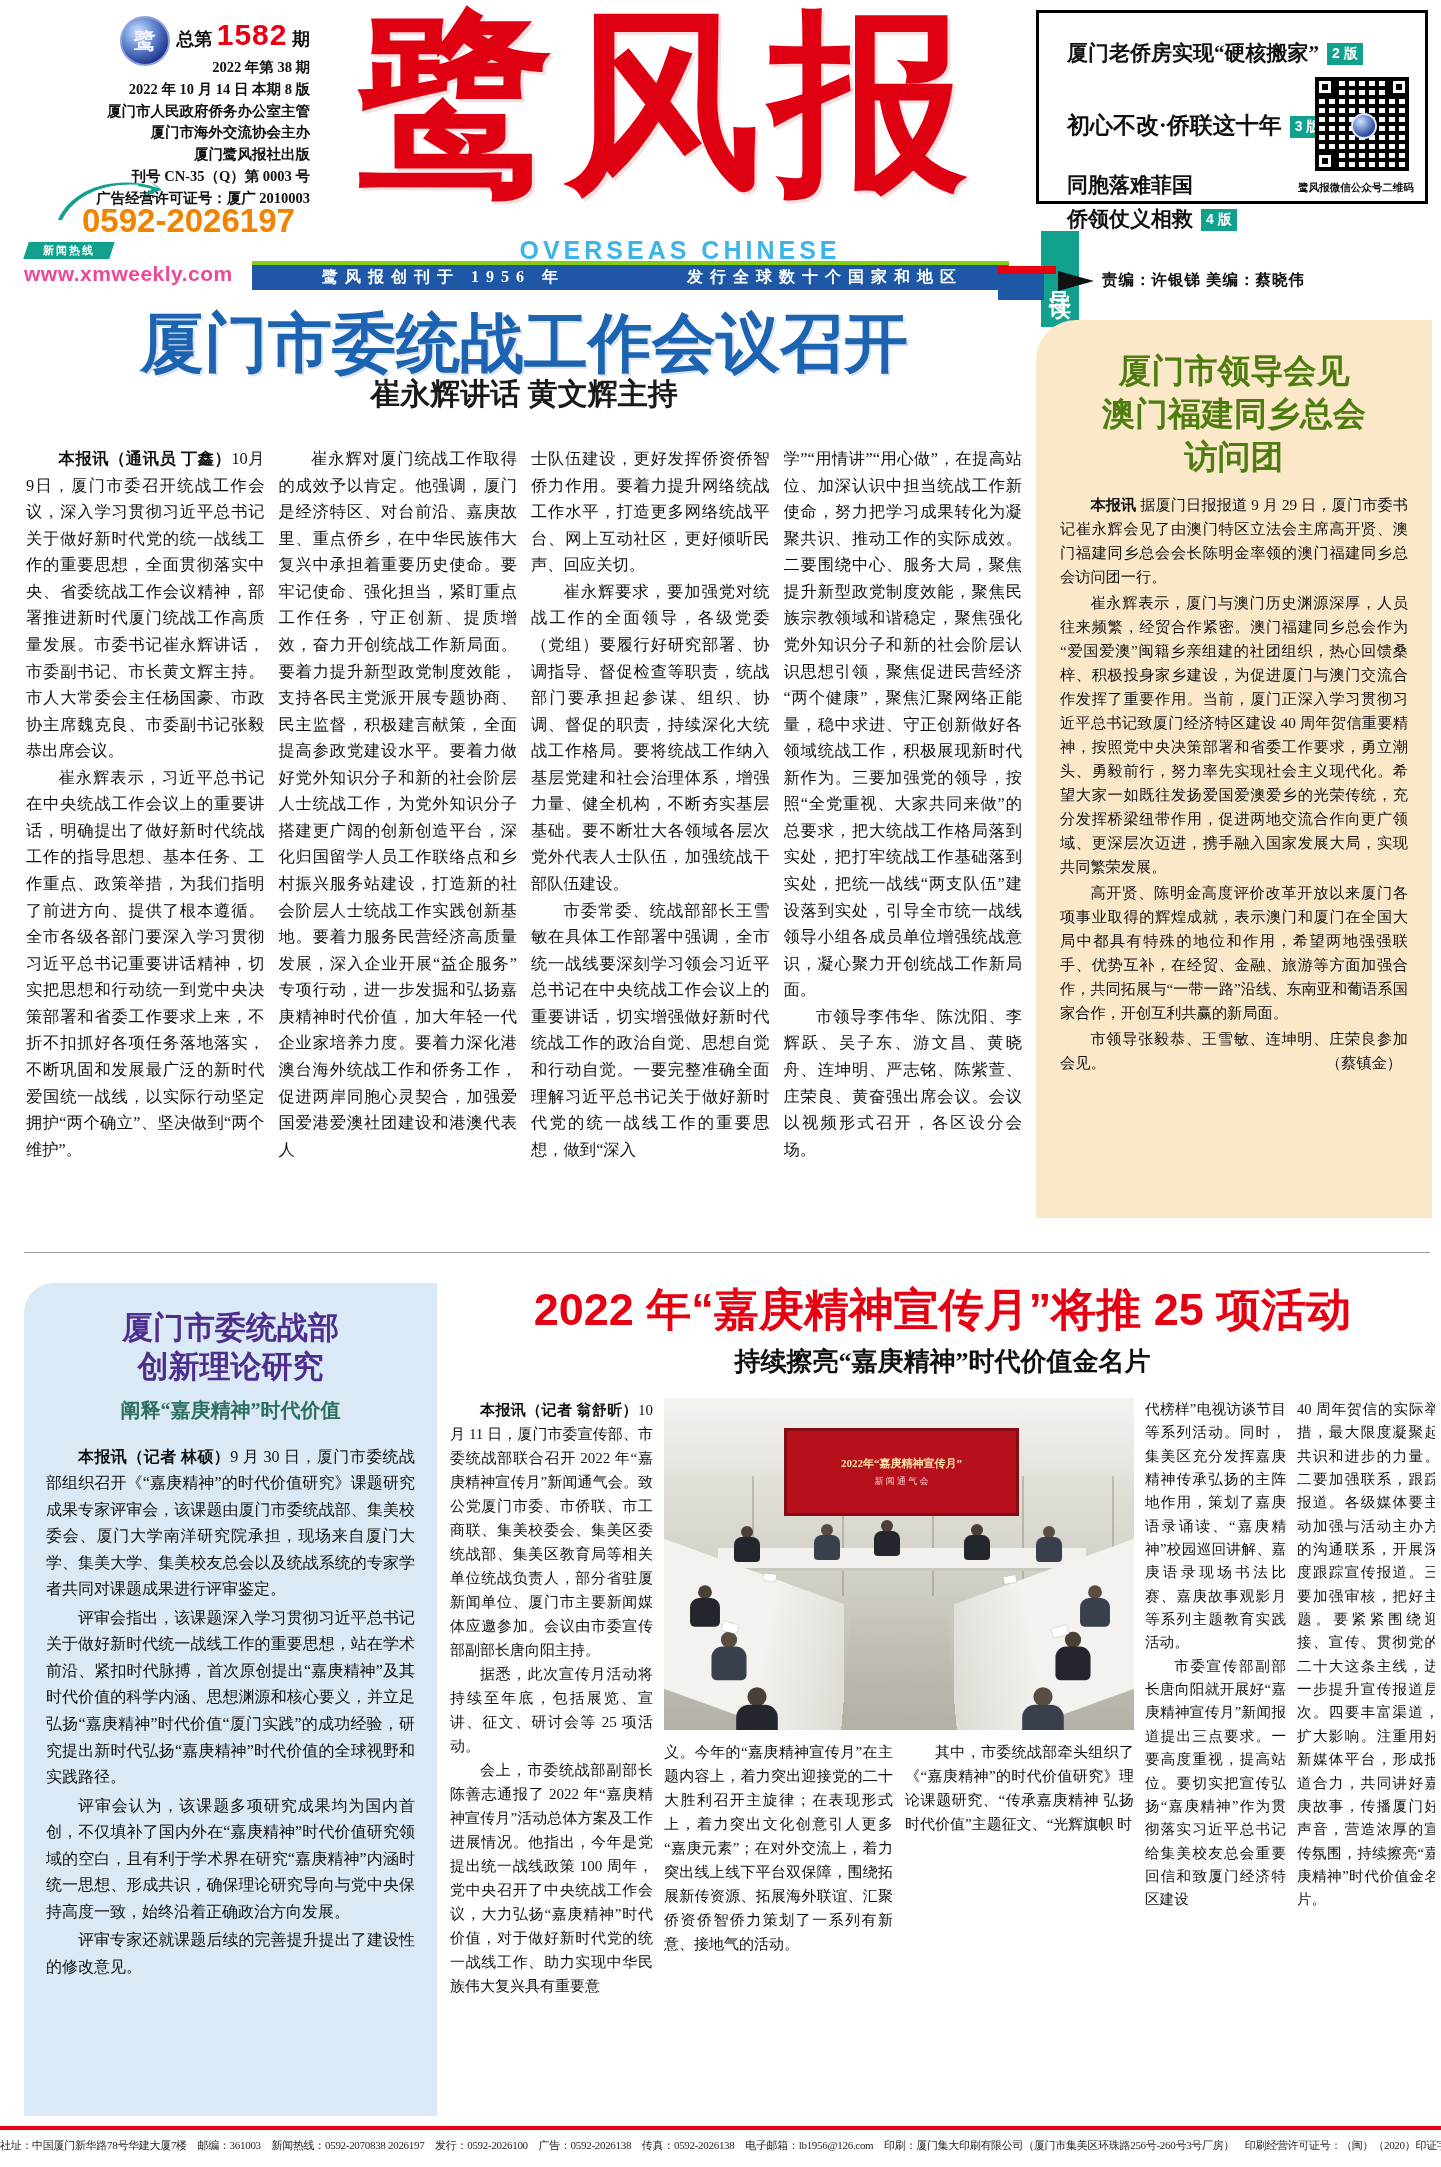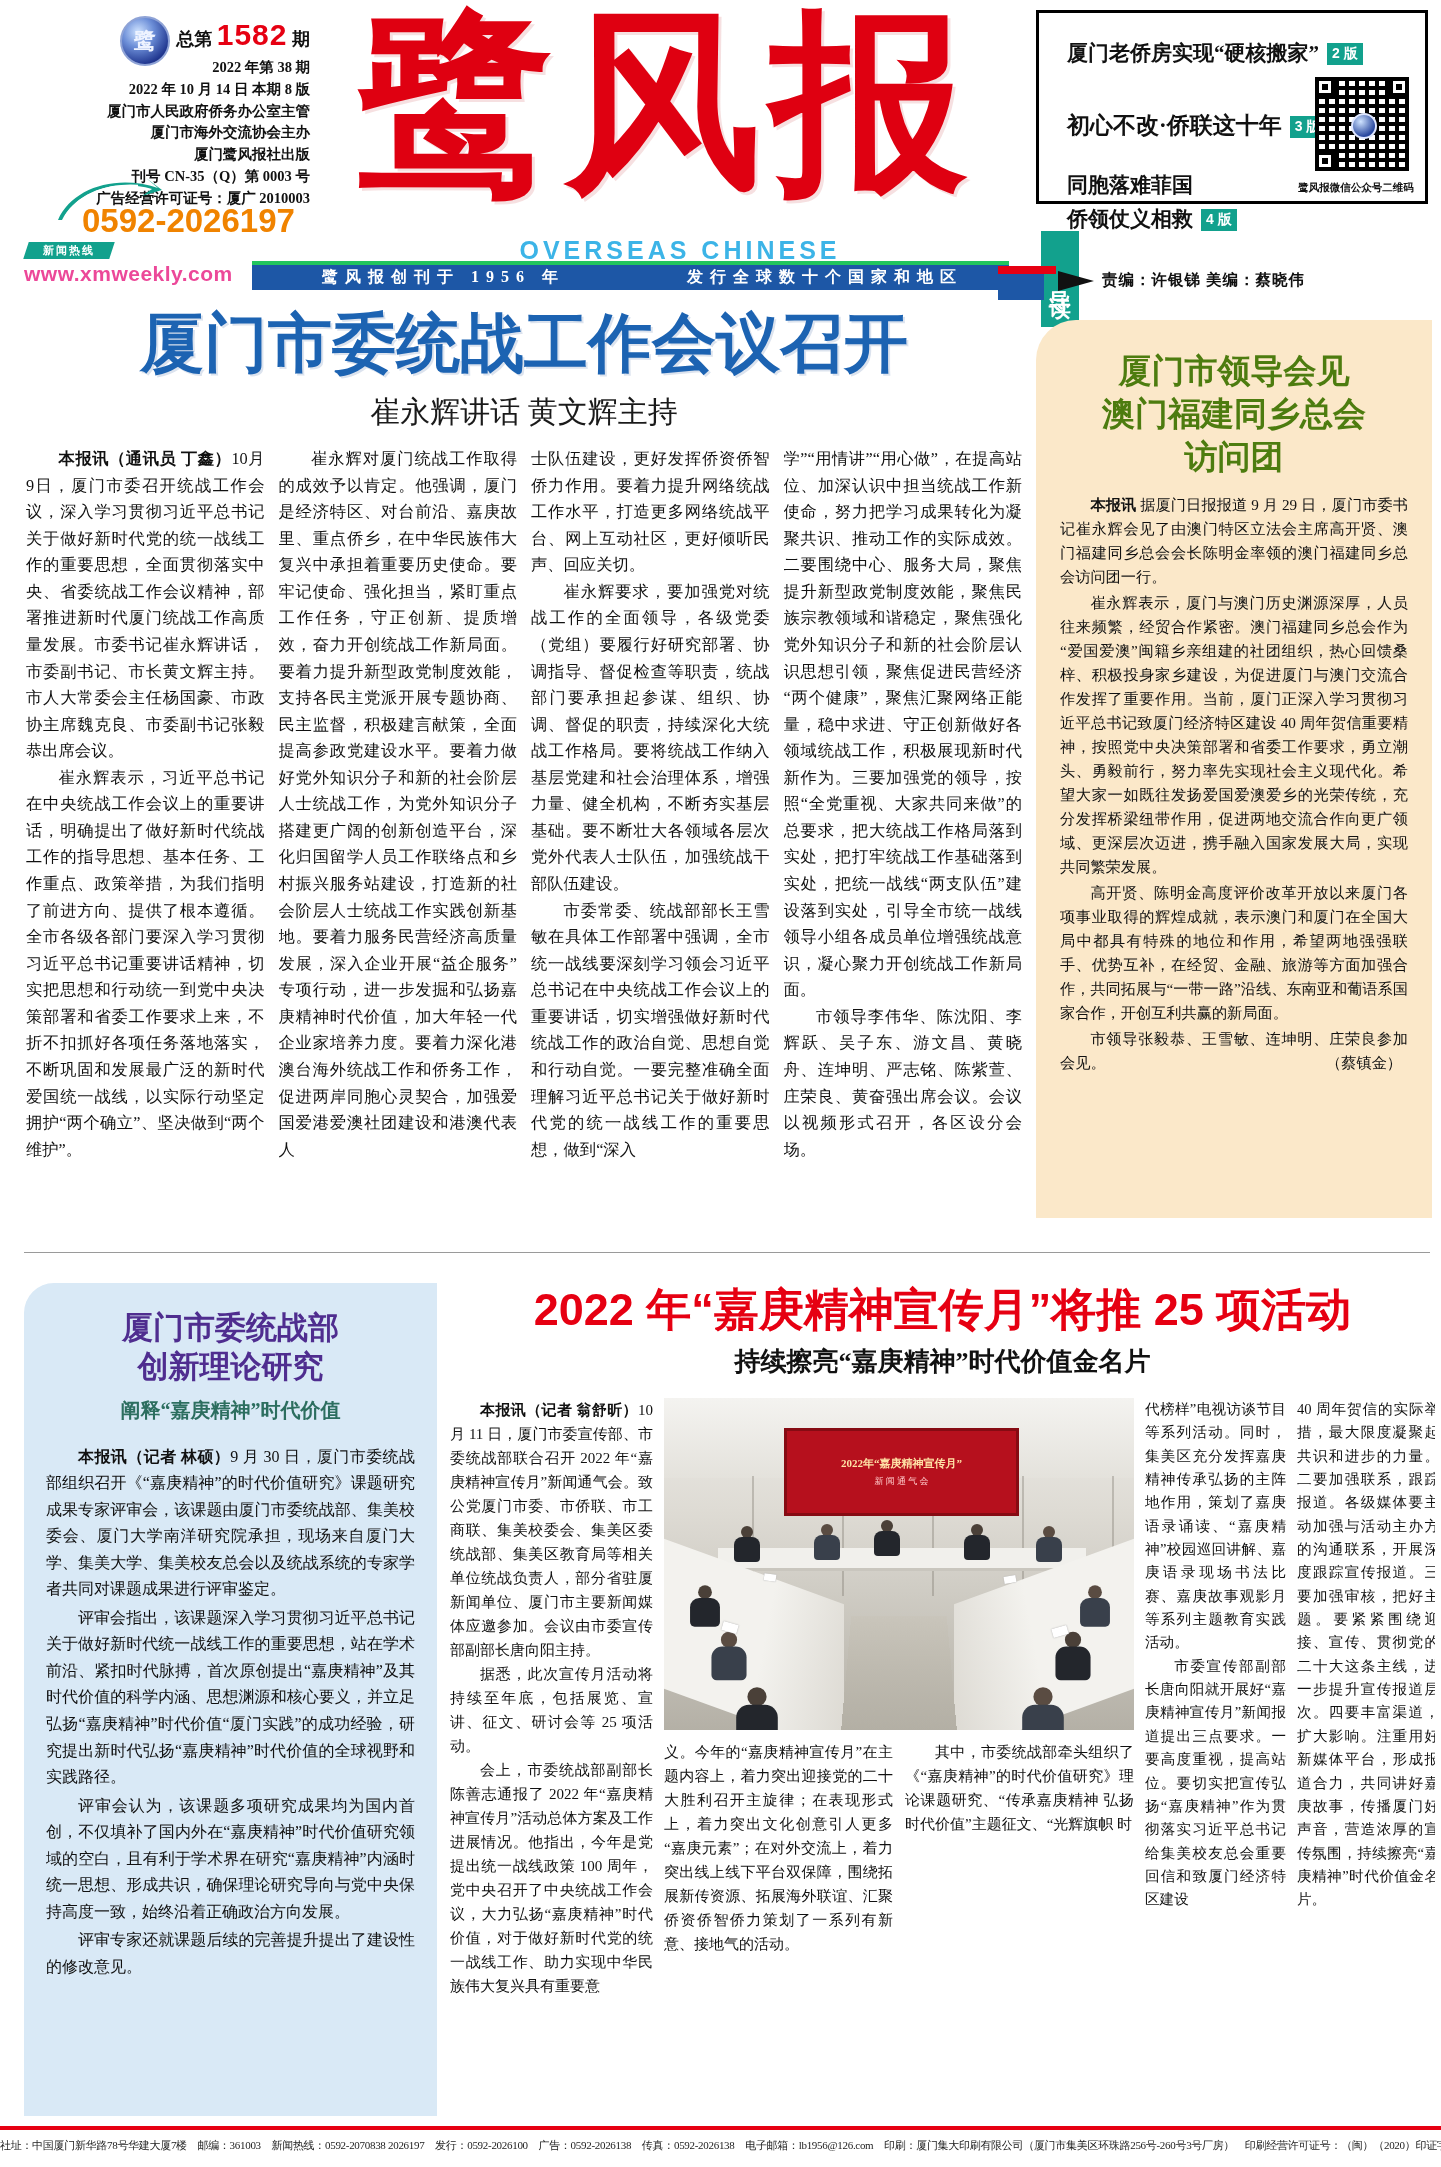--- a/index.html
+++ b/index.html
@@ -24,21 +24,21 @@
   .hotline-ribbon span{transform:skewX(18deg);color:#fff;font-size:11px;font-weight:700;letter-spacing:2px;font-family:"Liberation Sans",sans-serif;}
   .website{position:absolute;left:0px;top:86px;font-family:"Liberation Sans",sans-serif;
         font-size:21px;font-weight:800;color:#ec4899;letter-spacing:.5px;text-decoration:none;}
 
   .masthead-title{position:absolute;left:318px;top:-14px;width:700px;text-align:center;
         font-size:196px;line-height:1.2;font-weight:900;color:#df0011;letter-spacing:10px;
         font-family:"Liberation Serif",serif;text-shadow:3px 3px 0 rgba(180,0,10,.12);}
   .masthead-en{position:absolute;left:500px;top:236px;width:360px;text-align:center;
         font-family:"Liberation Sans",sans-serif;font-size:25px;font-weight:800;color:#3cb4e7;letter-spacing:4px;}
   .blue-bar{position:absolute;left:252px;top:261px;width:757px;height:29px;background:#1d57a6;
-        border-top:4px solid #22c55e;box-sizing:border-box;display:flex;align-items:center;justify-content:space-between;
+        border-top:4px solid #84cc16;box-sizing:border-box;display:flex;align-items:center;justify-content:space-between;
         padding:0 46px 0 70px;color:#fff;font-size:16px;font-weight:700;letter-spacing:7px;}
 
   
   .digest-box{position:absolute;left:1036px;top:10px;width:392px;height:194px;border:3px solid #000;background:#fff;box-sizing:border-box;}
   .digest-item{position:absolute;left:28px;white-space:nowrap;}
   .digest-item .t{font-size:21px;font-weight:800;}
   .digest-item.second .t{font-size:23px;font-weight:900;}
   .badge{display:inline-block;background:#12a18d;color:#fff;font-size:14px;font-weight:700;
         padding:2px 5px;margin-left:8px;vertical-align:2px;font-family:"Liberation Sans",sans-serif;}
   .qr{position:absolute;right:16px;bottom:30px;width:94px;height:94px;background:#fff;
@@ -56,21 +56,21 @@
       font-size:22px;font-weight:800;letter-spacing:6px;}
   .flag-deco-red{position:absolute;left:998px;top:266px;width:58px;height:8px;background:#e60012;}
   .flag-deco-blue{position:absolute;left:998px;top:274px;width:46px;height:26px;background:#1d57a6;}
   .pennant{position:absolute;left:1058px;top:271px;width:0;height:0;
       border-left:36px solid #111;border-top:10px solid transparent;border-bottom:10px solid transparent;}
   .editors{position:absolute;left:1102px;top:270px;font-size:15.5px;font-weight:600;letter-spacing:1px;}
 
   
   .lead-title{position:absolute;left:24px;top:300px;width:1000px;text-align:center;
       font-size:64px;font-weight:900;color:#1c63b2;letter-spacing:0px;text-shadow:2px 2px 0 rgba(20,70,140,.15);}
-  .lead-subtitle{position:absolute;left:24px;top:392px;width:1000px;text-align:center;font-size:30px;font-weight:400;color:#1a1a1a;}
+  .lead-subtitle{position:absolute;left:24px;top:374px;width:1000px;text-align:center;font-size:30px;font-weight:700;color:#1a1a1a;}
   .lead-cols{position:absolute;left:26px;top:446px;width:996px;height:772px;display:flex;gap:14px;overflow:hidden;}
   .col{flex:1 1 0;font-size:16.3px;line-height:1.63;text-align:justify;overflow:hidden;}
   .col p,.flowcol p,.boxbody p{margin:0;text-indent:2em;text-align:justify;}
   p.noindent{text-indent:0 !important;}
 
   
   .sidebar{position:absolute;left:1036px;top:320px;width:396px;height:898px;background:#fbe8c9;
       border-radius:40px 0 0 0;box-sizing:border-box;padding:30px 24px 18px;overflow:hidden;}
   .sidebar h3{margin:0 0 14px;text-align:center;font-size:33px;line-height:1.3;font-weight:900;color:#4d7c0f;}
   .sidebar .boxbody{font-size:15.2px;line-height:1.58;}

